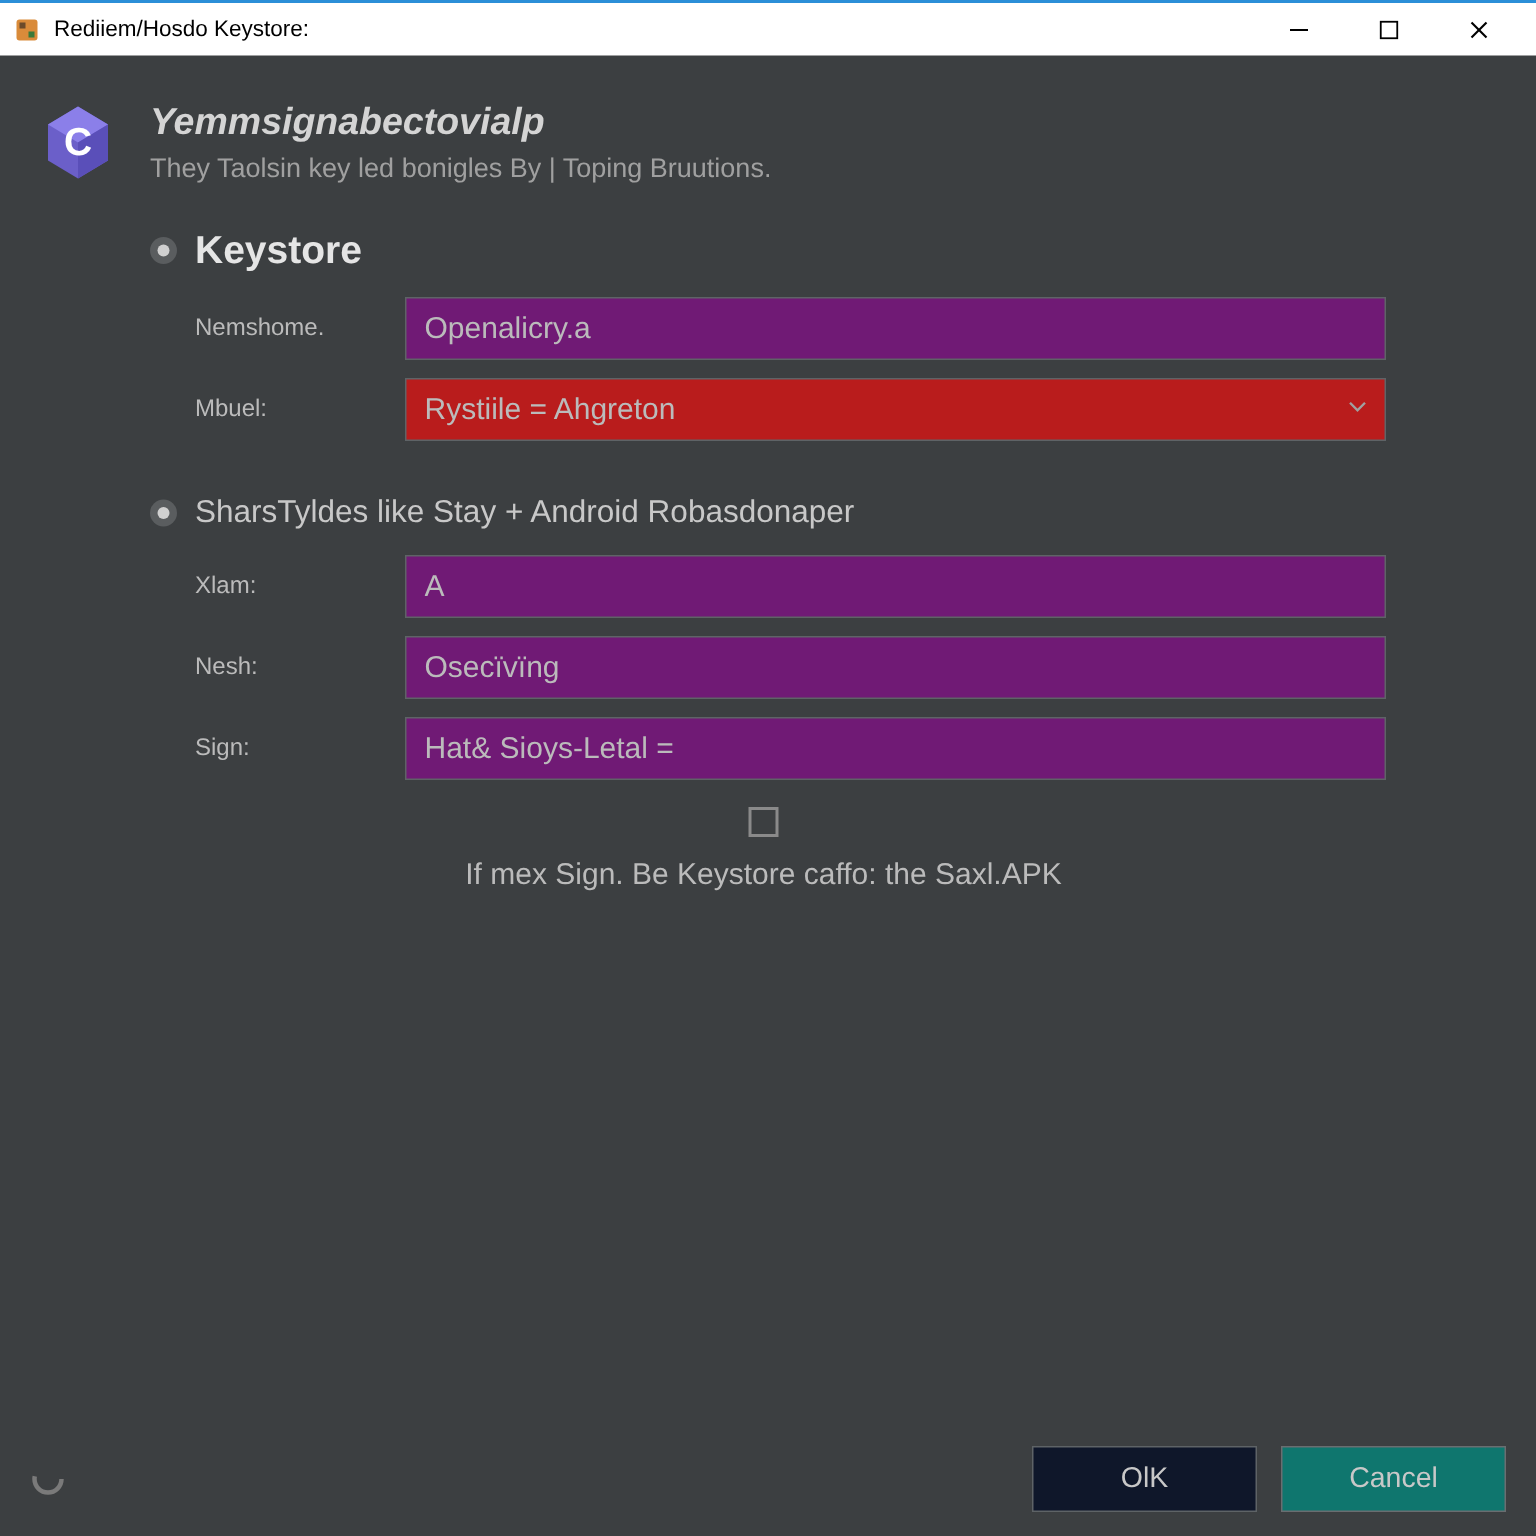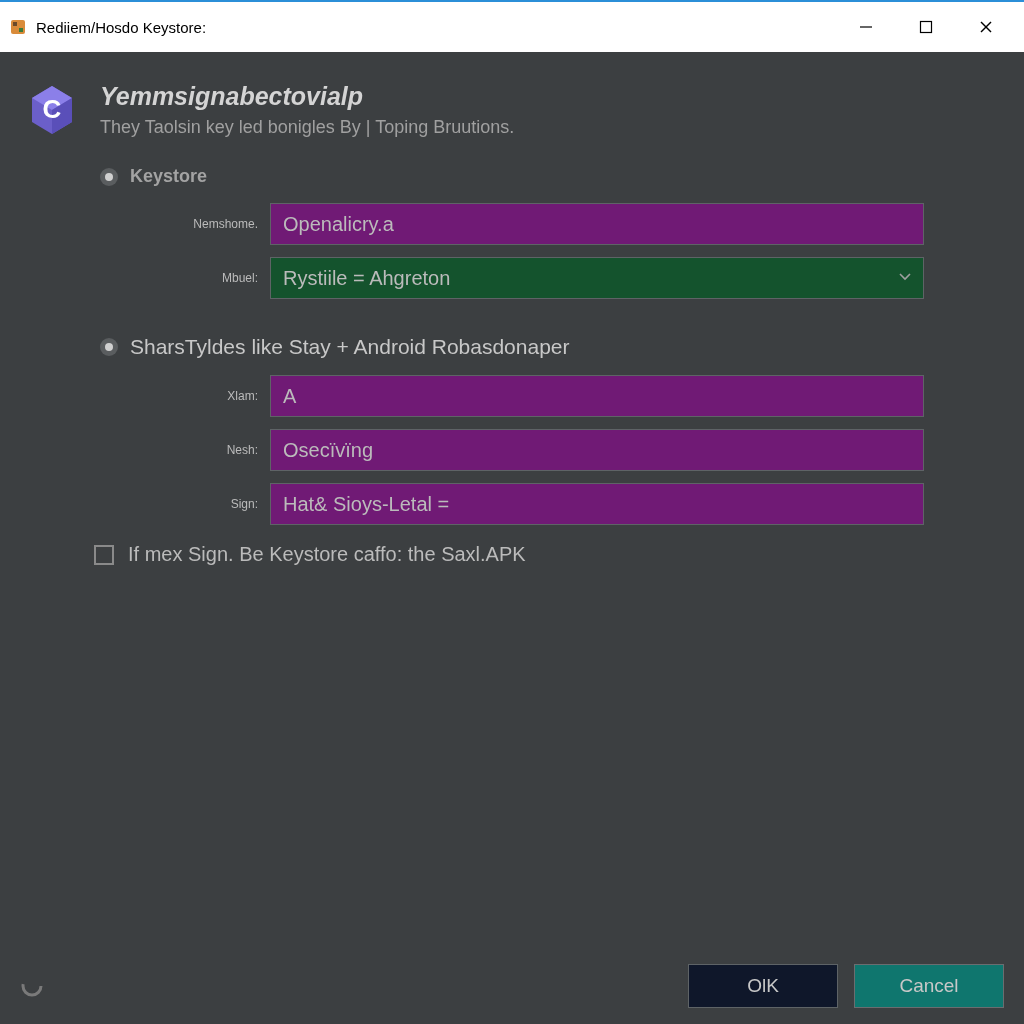--- a/index.html
+++ b/index.html
@@ -7,21 +7,21 @@
       width: 1024px;
       height: 1024px;
       background: #3c3f41;
       font-family: "Segoe UI", Arial, sans-serif;
       color: #bbbbbb;
       overflow: hidden;
       display: flex;
       flex-direction: column;
     }
     .titlebar {
-      height: 52px;
+      height: 37px;
       background: #ffffff;
       display: flex;
       align-items: center;
       padding: 0 8px;
       border-top: 2px solid #2b8fd8;
     }
     .titlebar-icon {
       width: 20px;
       height: 20px;
       margin-right: 8px;
@@ -91,61 +91,61 @@
       justify-content: center;
       flex-shrink: 0;
     }
     .radio-indicator-inner {
       width: 8px;
       height: 8px;
       border-radius: 50%;
       background: #d0d0d0;
     }
     .section-title {
-      font-size: 18px;
+      font-size: 26px;
       font-weight: 600;
-      color: #a3a3a3;
+      color: #e5e5e5;
     }
     .section-title-normal {
       font-size: 21px;
       color: #c8c8c8;
       font-weight: 400;
     }
     .form-row {
       display: flex;
       align-items: center;
       margin-bottom: 12px;
       margin-left: 30px;
     }
     .form-label {
       width: 140px;
-      text-align: right;
+      text-align: left;
       padding-right: 12px;
-      font-size: 12px;
+      font-size: 16px;
       color: #bbbbbb;
     }
     .form-input {
       flex: 1;
       height: 42px;
       background: #701a75;
       border: 1px solid #5e6366;
       color: #bbbbbb;
       font-size: 20px;
       padding: 0 12px;
       outline: none;
     }
     .form-select-wrapper {
       flex: 1;
       position: relative;
       display: flex;
     }
     .form-select {
       flex: 1;
       height: 42px;
-      background: #14532d;
+      background: #b91c1c;
       border: 1px solid #5e6366;
       color: #bbbbbb;
       font-size: 20px;
       padding: 0 40px 0 12px;
       outline: none;
       appearance: none;
     }
     .select-chevron {
       position: absolute;
       right: 12px;
@@ -156,20 +156,21 @@
     }
     .section-spacer {
       height: 24px;
     }
     .checkbox-row {
       display: flex;
       align-items: center;
       gap: 14px;
       margin-top: 18px;
       margin-left: -6px;
+      flex-direction: column;
     }
     .checkbox {
       width: 20px;
       height: 20px;
       border: 2px solid #8a8a8a;
       background: transparent;
       flex-shrink: 0;
     }
     .checkbox-label {
       font-size: 20px;

